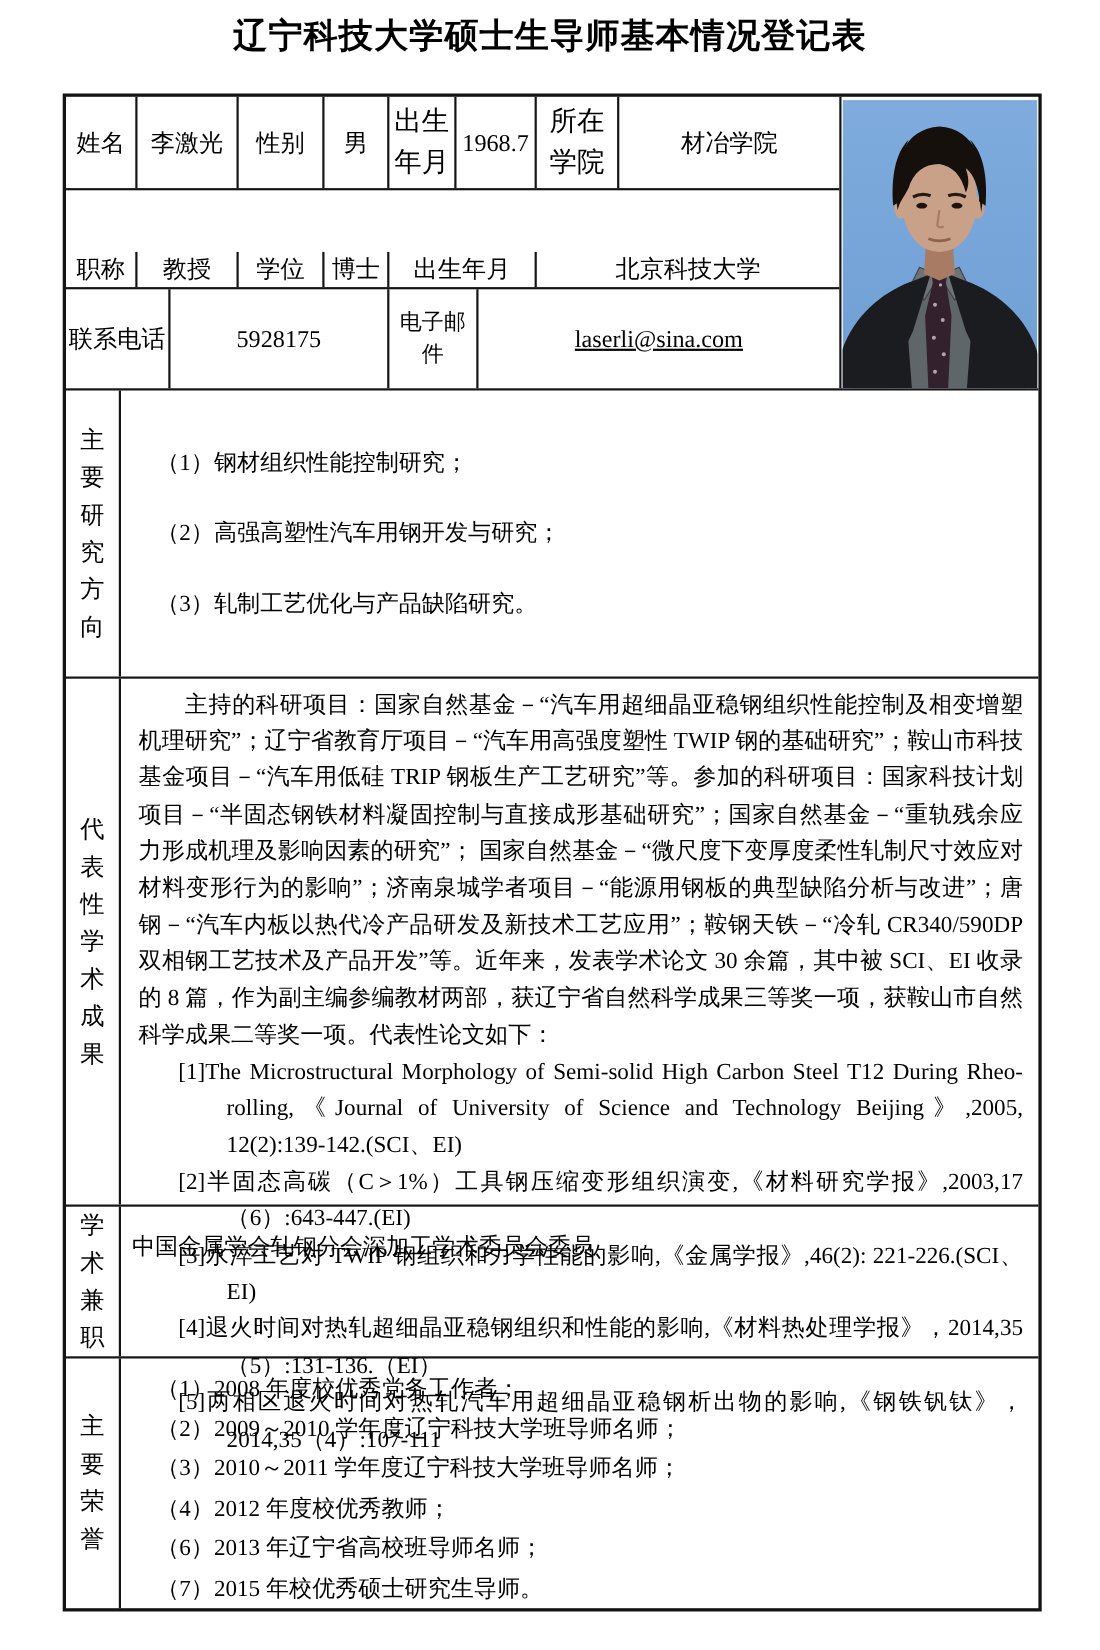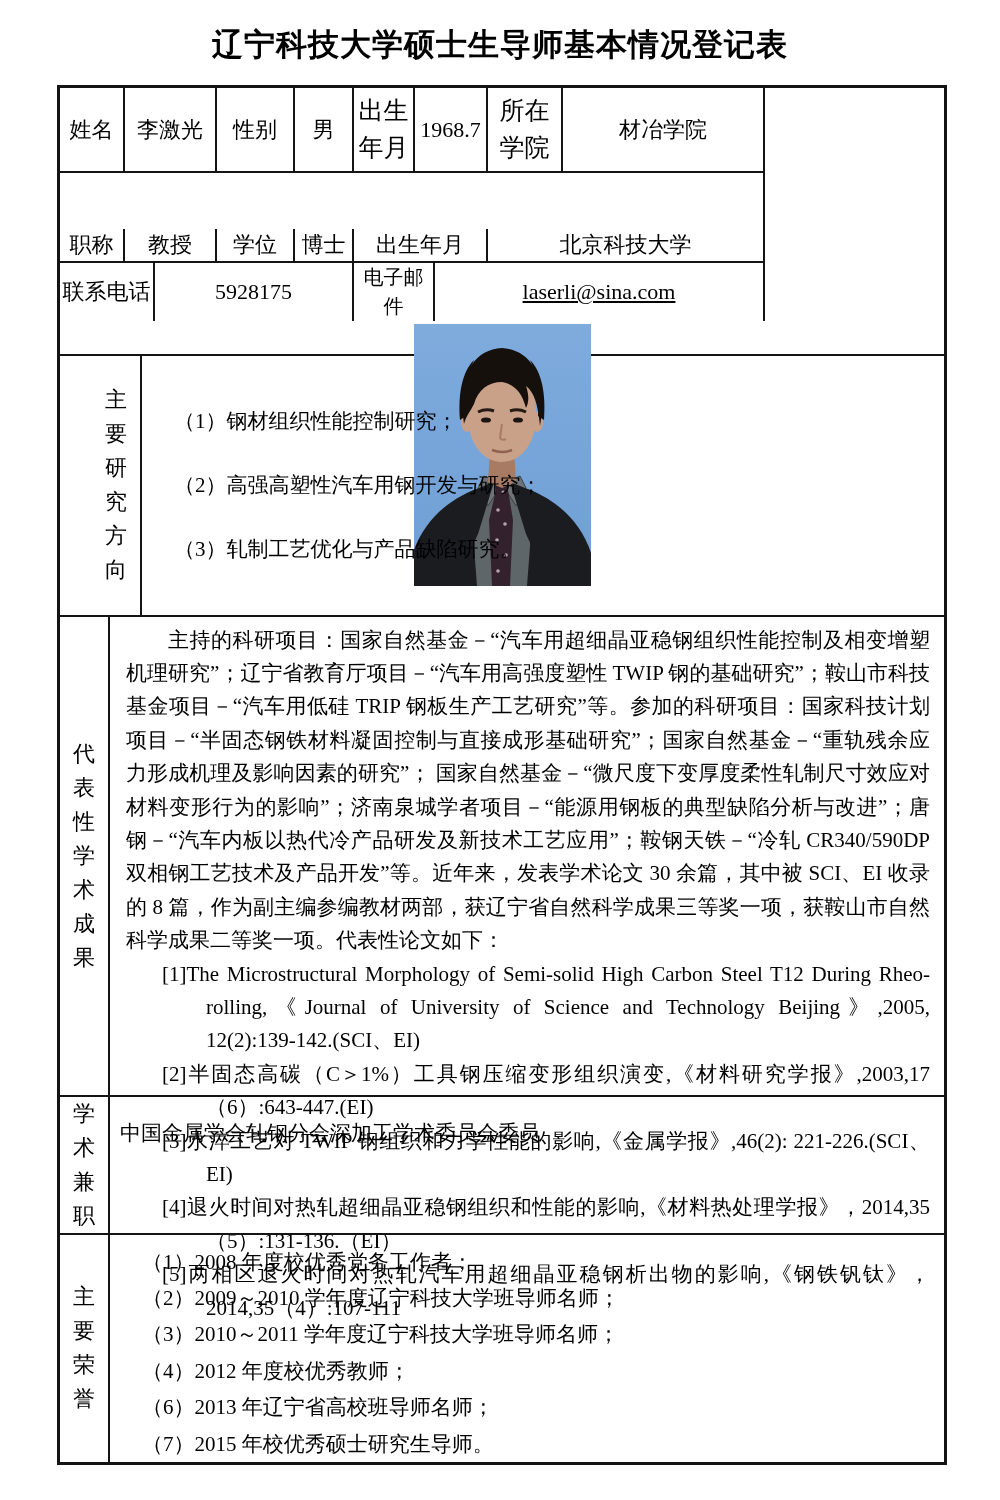--- a/index.html
+++ b/index.html
@@ -1,25 +1,25 @@
 <!DOCTYPE html>
 <html><head>
 <meta charset="utf-8">
 <style>
   html,body{margin:0;padding:0;background:#fff;}
   .page{position:relative;width:1000px;height:1500px;background:#fff;overflow:hidden;
         font-family:"Liberation Serif","DejaVu Serif",serif;color:#000;}
-  .title{position:absolute;top:24px;left:0;width:100%;text-align:center;
+  .title{position:absolute;top:12px;left:0;width:100%;text-align:center;
          font-size:31px;font-weight:bold;letter-spacing:1px;}
   .tbl{position:absolute;left:57px;top:85px;width:890px;height:1380px;
        border:3px solid #141414;box-sizing:border-box;display:flex;flex-direction:column;}
   .blk{border-bottom:2px solid #141414;box-sizing:border-box;display:flex;}
   .blk:last-child{border-bottom:none;}
   
-  .hdr{height:268px;flex-direction:column;}
+  .hdr{height:268px;}
   .hdr-left{width:705px;display:flex;flex-direction:column;border-right:2px solid #141414;box-sizing:border-box;}
   .hrow{display:flex;box-sizing:border-box;border-bottom:2px solid #141414;}
   .hrow:last-child{border-bottom:none;flex:1;}
   .cell{box-sizing:border-box;border-right:2px solid #141414;display:flex;align-items:center;
         justify-content:center;text-align:center;font-size:22px;line-height:1.45;}
   .cell:last-child{border-right:none;flex:1;}
   .wrap2{display:inline-block;width:2.05em;word-break:break-all;text-align:center;font-size:25px;}
   .photo-cell{flex:1;display:flex;align-items:flex-start;justify-content:center;padding-top:3px;box-sizing:border-box;}
   .photo-cell svg{display:block;}
   
@@ -130,21 +130,21 @@
           <ellipse cx="72" cy="96" rx="5" ry="2.6" fill="#1c1410"></ellipse>
           <ellipse cx="104" cy="96" rx="5" ry="2.6" fill="#1c1410"></ellipse>
 
           <path d="M88,100 L86,114 Q88,117 92,115" stroke="#a87c64" stroke-width="2" fill="none"></path>
 
           <path d="M78,126 Q88,130 98,126" stroke="#8f6250" stroke-width="2.5" fill="none"></path>
         </svg>
       </div>
     </div>
 
-    <div class="blk" style="height:273px;padding-left:32px;">
+    <div class="blk" style="height:273px;">
       <div class="lblcol">
         <div class="vlabel">主要研究方向</div>
       </div>
       <div class="content research-content">
         <div>（1）钢材组织性能控制研究；</div>
         <div>（2）高强高塑性汽车用钢开发与研究；</div>
         <div>（3）轧制工艺优化与产品缺陷研究。</div>
       </div>
     </div>
 

